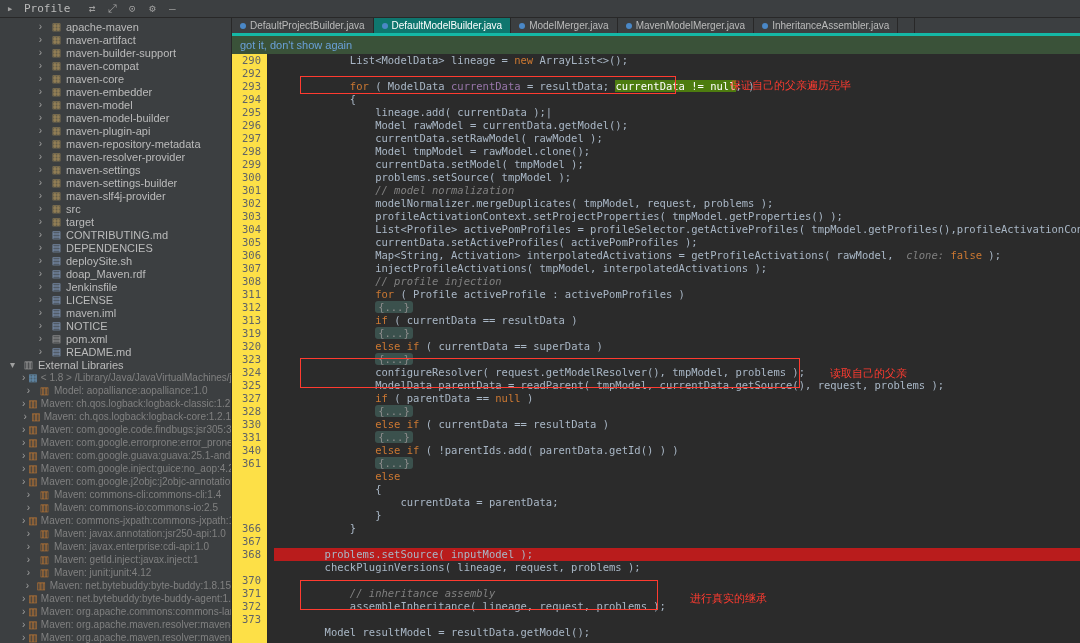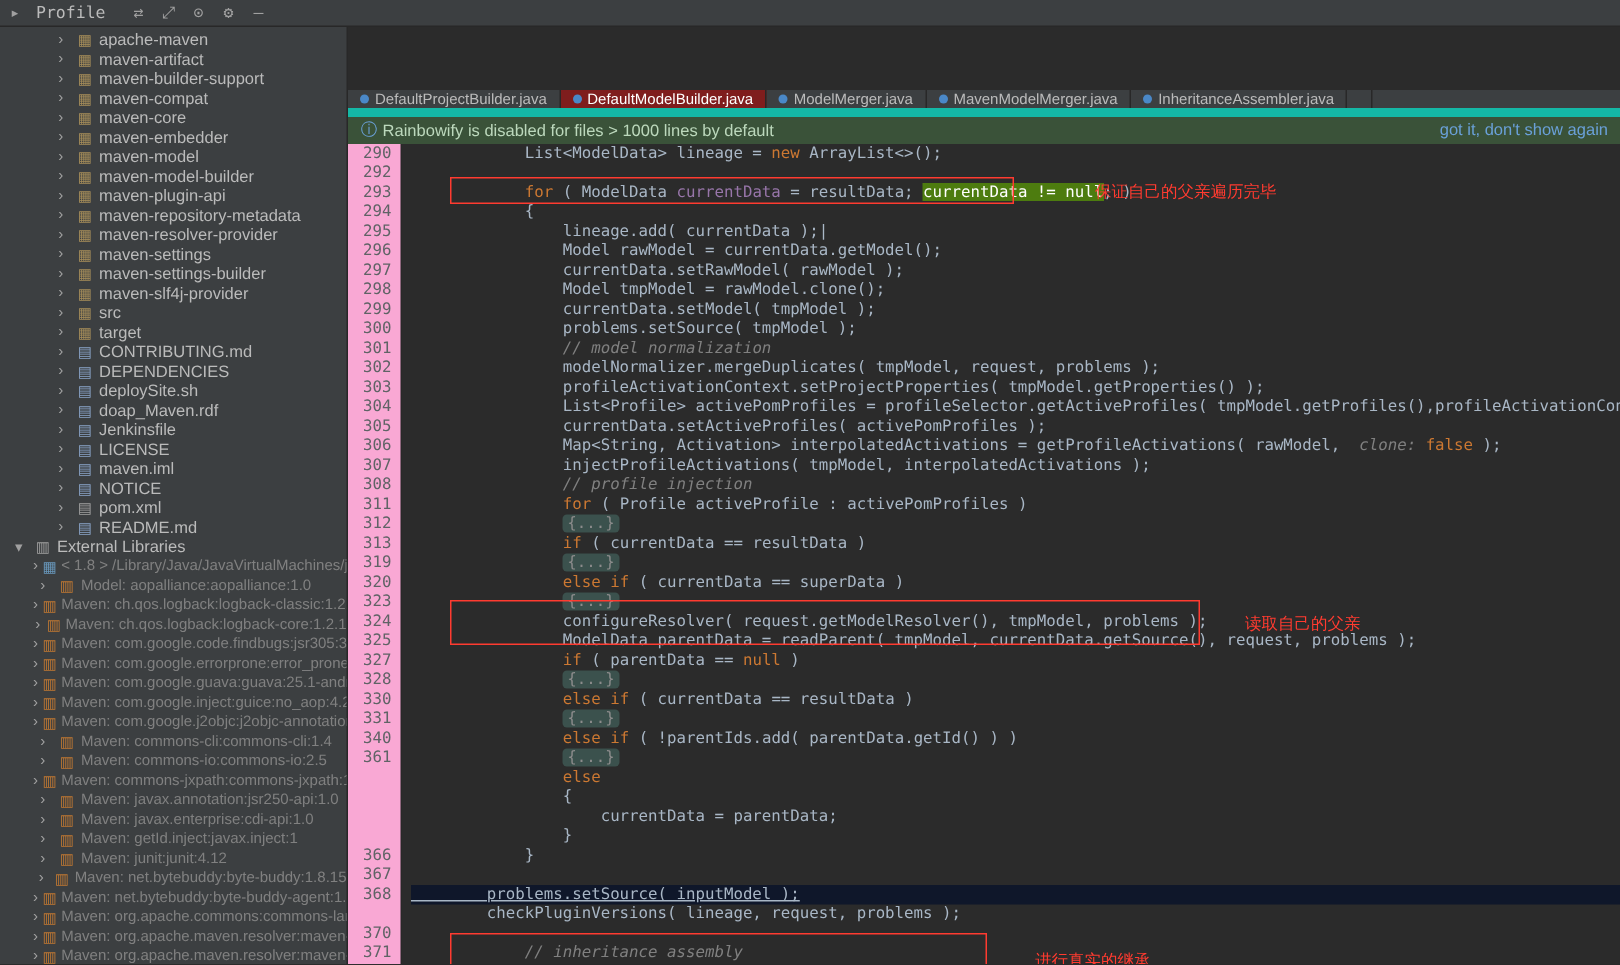--- a/index.html
+++ b/index.html
@@ -50,68 +50,68 @@
   .indent-1 { padding-left: 22px; }
   .indent-2 { padding-left: 34px; }
   .lib-header { color:#c07832; }
   .xml-icon { color:#6e9e56; }
   .editor-col {
     flex:1; display:flex; flex-direction:column; background:#2b2b2b; overflow:hidden;
   }
   .tabs {
     height: 18px;
     background: #3c3f41;
-    border-bottom: 6px solid #14b8a6;
-    display:flex; overflow:hidden;margin-top:42px;
+    border-bottom: 3px solid #14b8a6;
+    display:flex; overflow:hidden;
   }
   .tab {
     display:flex; align-items:center;
     padding: 0 8px;
     border-right: 1px solid #282828;
     color:#bbb; gap:4px; white-space:nowrap;
     font-family: "Helvetica Neue", Arial, sans-serif;
     font-size: 10px;
   }
-  .tab.selected { background:#7f1d1d; color:#fff; }
+  .tab.selected { background:#0f766e; color:#fff; }
   .tab .dot { width:6px; height:6px; border-radius:50%; background:#4a88c7; }
   .banner {
     height: 18px;
     background: #3a5239;
     color: #bcd8bc;
     display:flex; align-items:center;
     padding: 0 8px;
     font-family: "Helvetica Neue", Arial, sans-serif;
     font-size: 11px;
     justify-content: space-between;
   }
   .banner a { color:#6aa0d8; text-decoration:none; }
   .code-area { flex:1; display:flex; overflow:hidden; position:relative; }
   .gutter {
     width: 36px;
-    background:#f9a8d4;
+    background:#fde047;
     border-right: 1px solid #282828;
     text-align:right;
     padding-right:6px;
     color:#606366;
     font-size: 10.5px;
     line-height: 13px;
   }
   .gutter-line { height:13px; }
   .code {
     flex:1; overflow:hidden;
     font-size: 10.5px;
     line-height: 13px;
     padding-left: 6px;
     white-space: pre;
   }
   .code-line { height:13px; position:relative; }
   .k  { color:#cc7832;margin-top:42px; }    
   .c  { color:#808080; font-style:italic; }    
   .p  { color:#9876aa; }    
-  .hl { background:#0f172a;text-decoration:underline; }
+  .hl { background:#b91c1c; }
   .sel { background:#4d7c0f; color:#fff; }
   .fold-badge { background:#3b514d; color:#8c8c8c; border-radius:3px; padding:0 3px;}
   .red-box {
     position:absolute; border:1px solid #ff3b30; pointer-events:none;
   }
   .red-label {
     position:absolute; color:#ff3b30; font-family: "PingFang SC","Helvetica Neue",Arial,sans-serif;
     font-size:11px; pointer-events:none;
   }
   .overlay { position:absolute; inset:0; pointer-events:none; }
@@ -394,24 +394,20 @@
           <span class="dot"></span>
           <span>MavenModelMerger.java</span>
         </div>
         <div class="tab">
           <span class="dot"></span>
           <span>InheritanceAssembler.java</span>
         </div>
         <div class="tab"></div>
       </div>
     <div class="banner">
-      <span>
-        <span class="tb-icon" style="color:#6aa0d8;">ⓘ</span>
-        <span>Rainbowify is disabled for files &gt; 1000 lines by default</span>
-      </span>
       <a href="#">got it, don't show again</a>
     </div>
     <div class="code-area">
       <div class="gutter" id="gutter">
           <div class="gutter-line">290</div>
           <div class="gutter-line">292</div>
           <div class="gutter-line">293</div>
           <div class="gutter-line">294</div>
           <div class="gutter-line">295</div>
           <div class="gutter-line">296</div>

